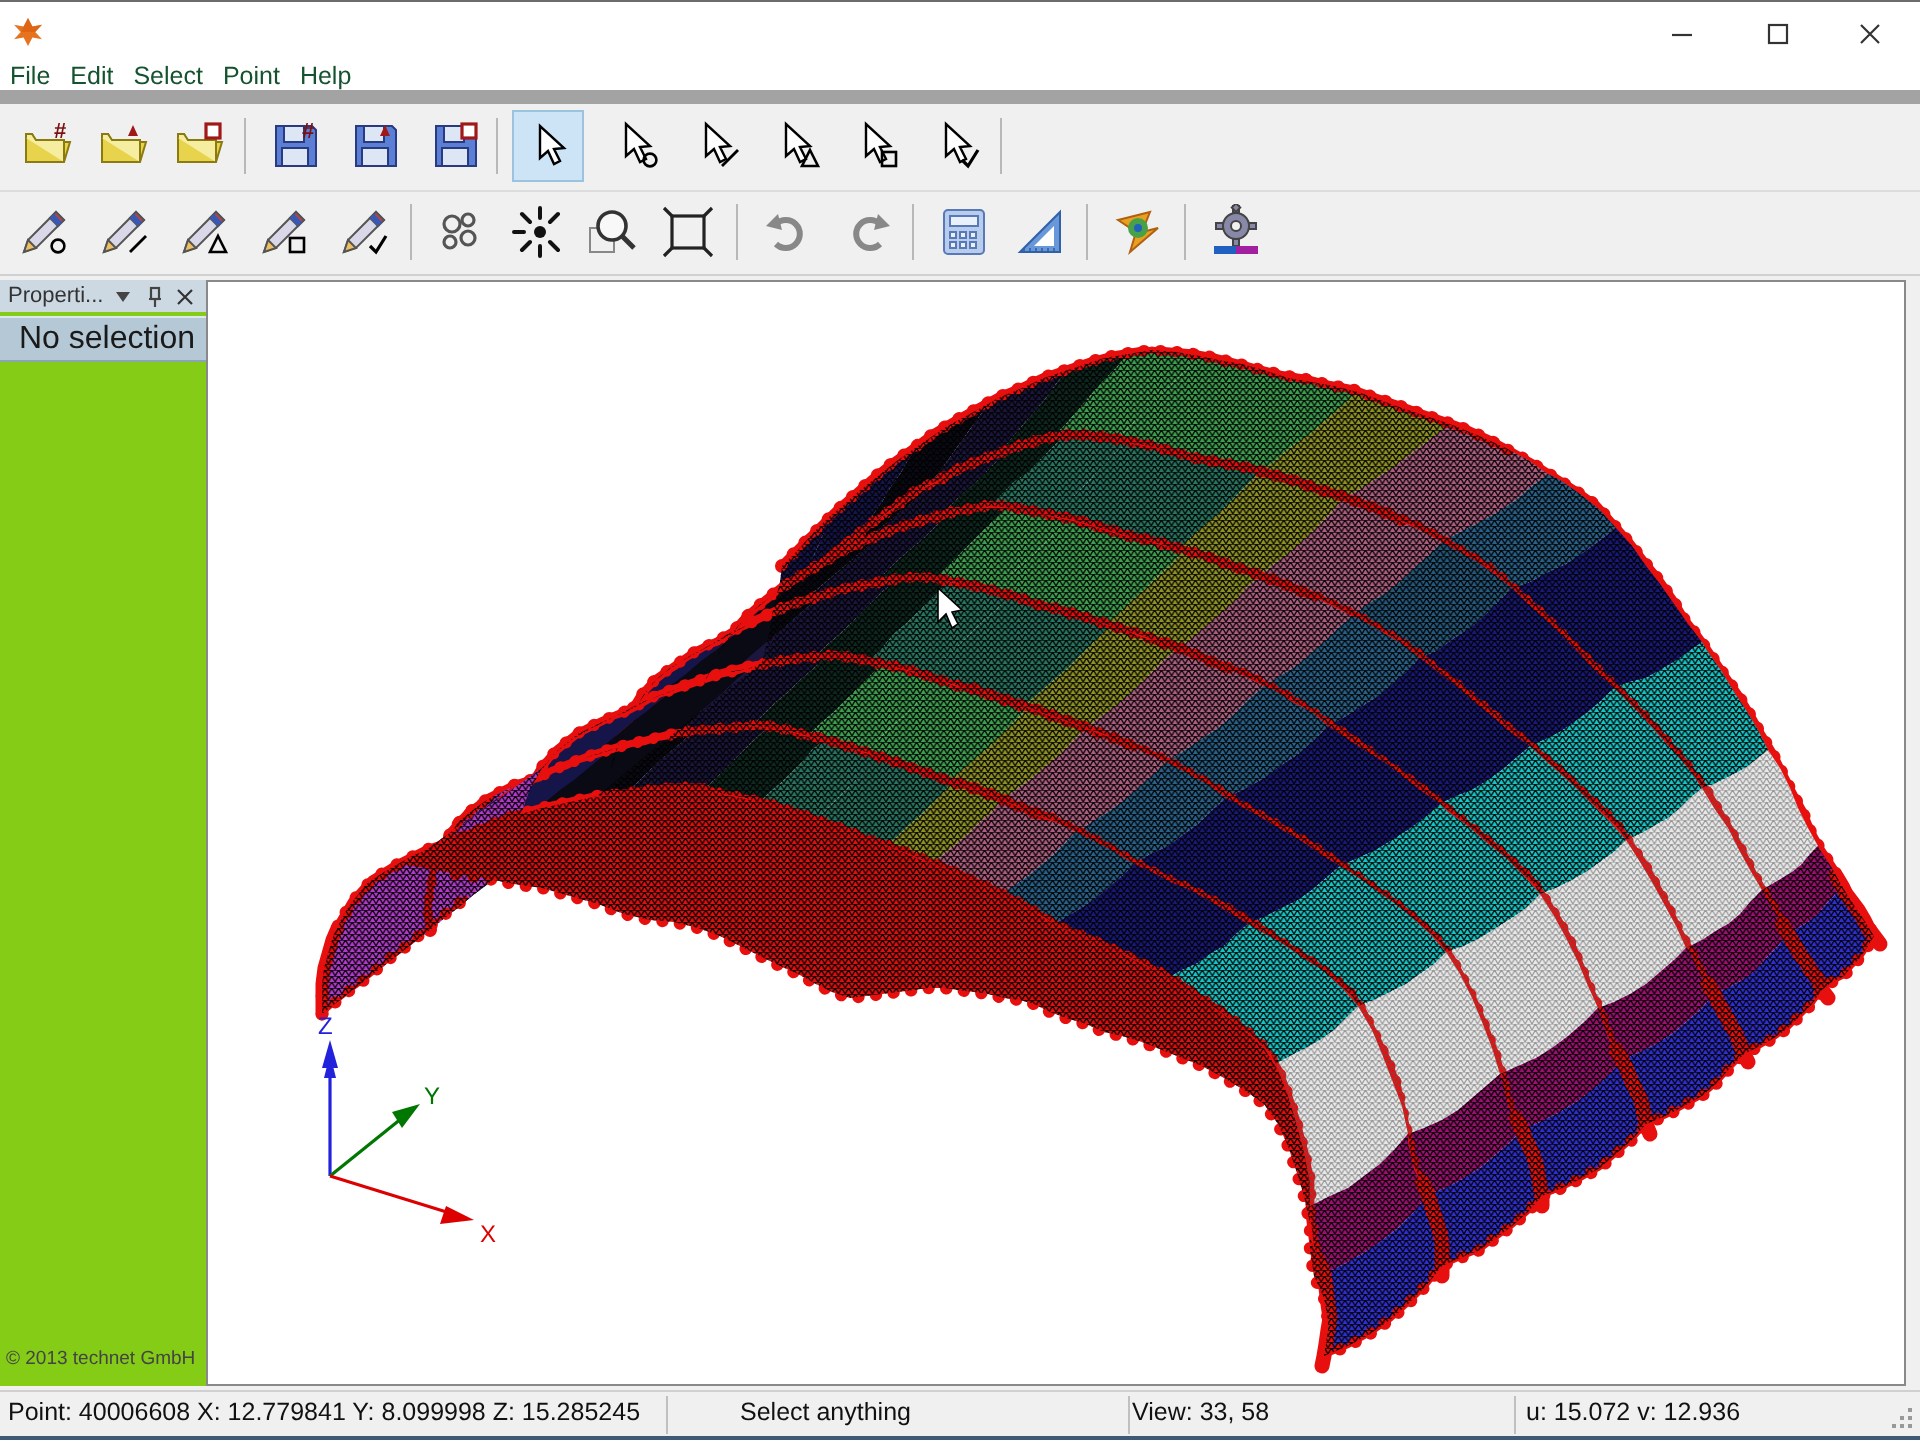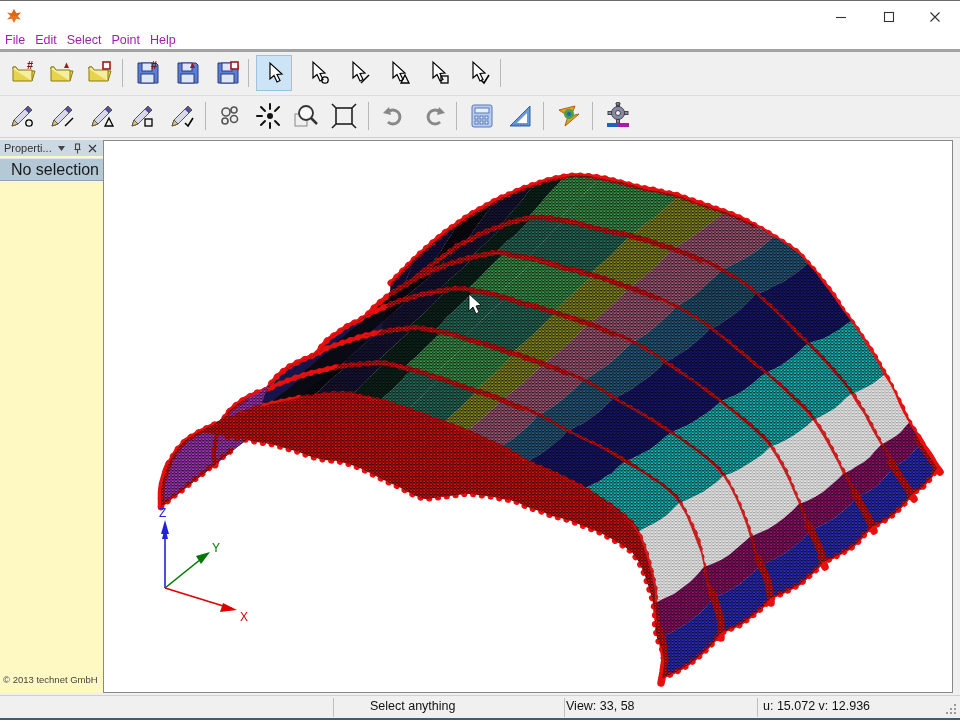--- a/index.html
+++ b/index.html
@@ -1,28 +1,28 @@
 <!DOCTYPE html>
 <html><head><meta charset="utf-8"><style>
 *{margin:0;padding:0;box-sizing:border-box}
 body{width:960px;height:720px;overflow:hidden;font-family:"Liberation Sans",sans-serif;background:#fff}
 .titlebar{height:30px;background:#fff;border-top:1px solid #6b6b6b;display:flex;align-items:center;position:relative}
 .titlebar .ticon{margin-left:6px;width:16px;height:16px}
 .titlebar .ttext{margin-left:5px;font-size:12.5px;letter-spacing:-0.2px;color:#1a1a1a;white-space:nowrap}
 .winbtn{position:absolute}
-.menubar{height:22px;background:#fff;border-bottom:3px solid #a3a3a3;display:flex;align-items:center;font-size:12.5px;color:#a21caf}
+.menubar{height:22px;background:#fff;border-bottom:7px solid #a3a3a3;display:flex;align-items:center;font-size:12.5px;color:#14532d}
 .menubar span{padding:0 5px}
 .toolbars{height:86px;background:#f0f0f0;border-bottom:1px solid #d0d0d0;position:relative}
 .trow{position:absolute;left:0;right:0;height:40px}
 .sep{position:absolute;top:6px;width:1px;height:28px;background:#b8b8b8}
 .tbtn{position:absolute;top:2px;width:36px;height:36px}
 .tbtn svg{width:28px;height:28px;margin:4px}
 .selbtn{background:#cde4f7;border:1px solid #9bc3e0}
 .main{position:relative;height:557px;background:#f0f0f0}
-.panel{position:absolute;left:0;top:2px;width:113px;height:553px;background:#fef9c3;border-right:3px solid #b91c1c}
+.panel{position:absolute;left:0;top:2px;width:113px;height:553px;background:#84cc16;border-right:6px solid #b91c1c}
 .phead{height:16px;background:#cdd9e2;font-size:11px;color:#333;display:flex;align-items:center;padding:0 4px;position:relative}
 .psel{margin-top:2px;height:23px;background:#b5c8d6;border-top:1px solid #dde8ee;border-bottom:1px solid #8aa3b5;font-size:16px;color:#1a1a1a;text-align:center;line-height:22px}
 .pcopy{position:absolute;bottom:8px;left:3px;font-size:9.5px;color:#444;white-space:nowrap}
 .canvas{position:absolute;left:103px;top:2px;width:850px;height:553px;background:#fff;border:1px solid #898989}
 .statusbar{height:23px;background:#f0f0f0;border-top:1px solid #d0d0d0;position:relative;font-size:12.5px;color:#111}
 .statusbar span{position:absolute;top:3px}
 .ssep{position:absolute;top:2px;width:1px;height:19px;background:#c0c0c0}
 .bluestrip{height:3px;background:#3e5a75}
 </style></head><body>
 <div class="titlebar">
@@ -398,20 +398,21 @@
     <path d="M236 611 L222 604 L219 613 Z" fill="#dd0000"></path>
     <text x="239" y="622" fill="#dd0000" font-size="12">X</text>
    </g>
    <g>
     <path d="M468 295 L468 312 L472 308 L475 315 L478 313 L475 307 L480 306 Z" fill="#fff" stroke="#000" stroke-width="0.8"></path>
    </g>
   </svg>
  </div>
 </div>
 <div class="statusbar">
+ <span style="left:4px">Point: 40006608 X: 12.779841 Y: 8.099998 Z: 15.285245</span>
  <div class="ssep" style="left:333px"></div>
  <span style="left:370px">Select anything</span>
  <div class="ssep" style="left:564px"></div>
  <span style="left:566px">View: 33, 58</span>
  <div class="ssep" style="left:757px"></div>
  <span style="left:763px">u: 15.072 v: 12.936</span>
  <svg style="position:absolute;right:3px;bottom:3px" width="13" height="13" viewBox="0 0 13 13">
       <g fill="#999">
         <rect x="10" y="10" width="2" height="2"></rect>
         <rect x="10" y="6" width="2" height="2"></rect>

